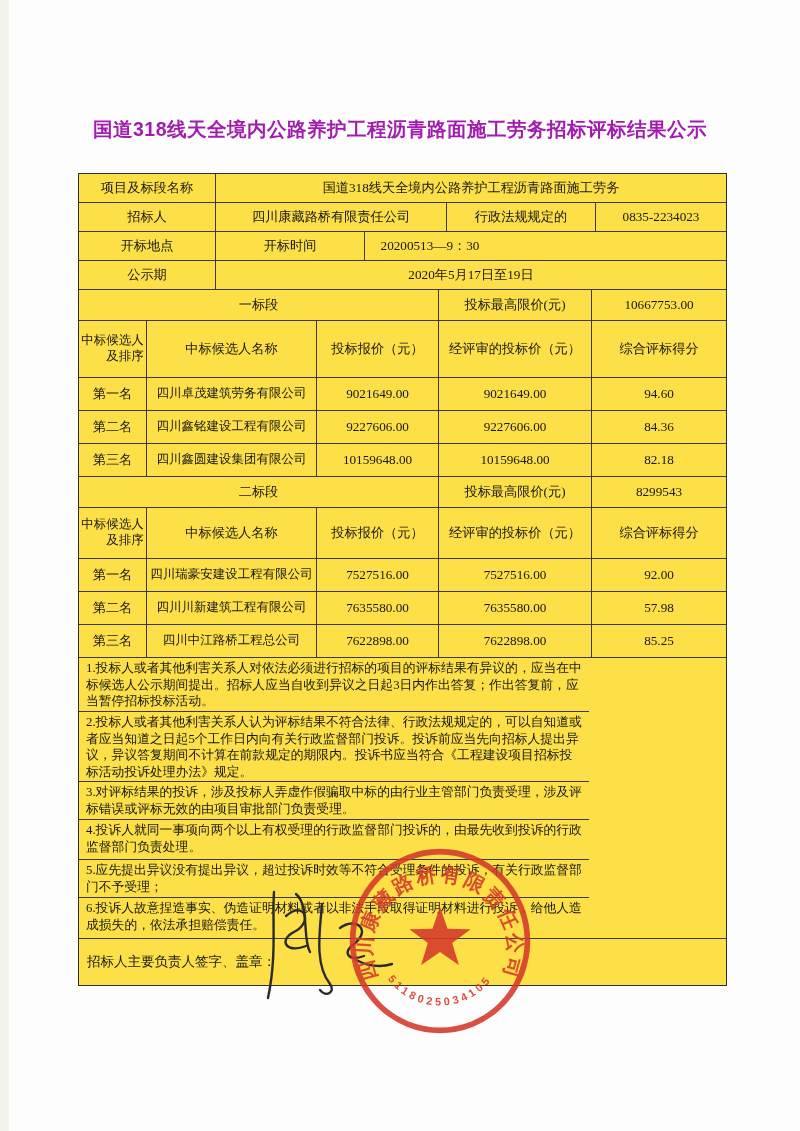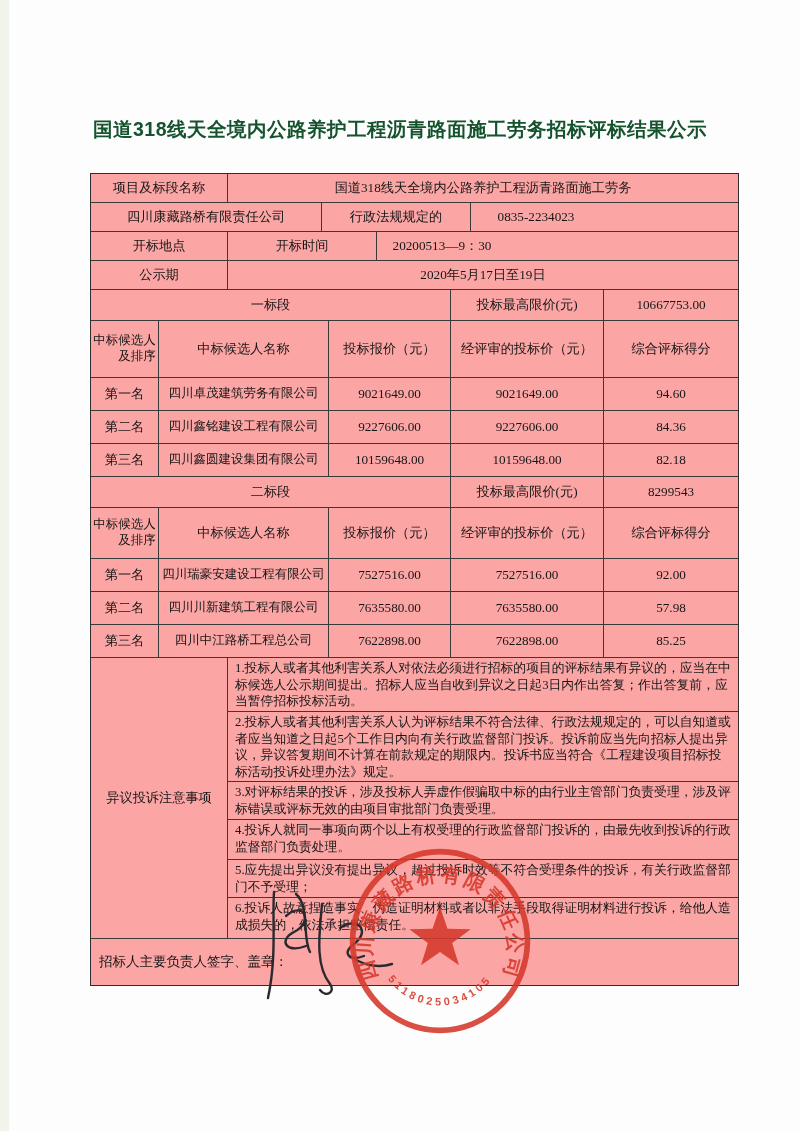--- a/index.html
+++ b/index.html
@@ -6,25 +6,25 @@
   body {
     width:800px; height:1131px; position:relative;
     background:#fdfdfe; overflow:hidden;
     font-family:"Liberation Serif","DejaVu Serif",serif;
     color:#161616;
   }
   .scan-edge { position:absolute; left:0; top:0; width:9px; height:1131px; background:#f1f4ea; }
   .doc-title {
     position:absolute; left:0; top:116px; width:800px;
     text-align:center; font-family:"Liberation Sans","DejaVu Sans",sans-serif;
-    font-weight:700; font-size:19.5px; letter-spacing:0.5px; color:#14532d;
+    font-weight:700; font-size:19.5px; letter-spacing:0.5px; color:#a21caf;
   }
   .doc-table {
-    position:absolute; left:90px; top:173px; width:647px;
-    border:1px solid #2e2e2e; background:#fca5a5;
+    position:absolute; left:78px; top:173px; width:647px;
+    border:1px solid #2e2e2e; background:#fde047;
   }
   .row { display:flex; border-bottom:1px solid #3a3a3a; align-items:stretch; }
   .row:last-child { border-bottom:none; }
   .cell {
     box-sizing:border-box; border-right:1px solid #3a3a3a;
     display:flex; align-items:center; justify-content:center;
     text-align:center; overflow:hidden; font-size:13.2px; line-height:1.25;
     padding:1px 2px;
   }
   .cell:last-child { border-right:none; }
@@ -58,20 +58,21 @@
 
 <div class="doc-title">国道318线天全境内公路养护工程沥青路面施工劳务招标评标结果公示</div>
 
 <div class="doc-table">
 
   <div class="row h28">
     <div class="cell w137">项目及标段名称</div>
     <div class="cell w510">国道318线天全境内公路养护工程沥青路面施工劳务</div>
   </div>
   <div class="row h28">
+    <div class="cell w137">招标人</div>
     <div class="cell w231">四川康藏路桥有限责任公司</div>
     <div class="cell w149">行政法规规定的</div>
     <div class="cell w130">0835-2234023</div>
   </div>
   <div class="row h28">
     <div class="cell w137">开标地点</div>
     <div class="cell w149">开标时间</div>
     <div class="cell w130">20200513—9：30</div>
   </div>
   <div class="row h28">
@@ -147,21 +148,20 @@
   </div>
   <div class="row h32">
     <div class="cell w68">第三名</div>
     <div class="cell w170 small">四川中江路桥工程总公司</div>
     <div class="cell w122">7622898.00</div>
     <div class="cell w153">7622898.00</div>
     <div class="cell w134">85.25</div>
   </div>
 
   <div class="row">
-    <div class="cell w137">异议投诉注意事项</div>
     <div class="notes-col">
       <div class="note" style="height:54px">1.投标人或者其他利害关系人对依法必须进行招标的项目的评标结果有异议的，应当在中标候选人公示期间提出。招标人应当自收到异议之日起3日内作出答复；作出答复前，应当暂停招标投标活动。</div>
       <div class="note" style="height:70px">2.投标人或者其他利害关系人认为评标结果不符合法律、行政法规规定的，可以自知道或者应当知道之日起5个工作日内向有关行政监督部门投诉。投诉前应当先向招标人提出异议，异议答复期间不计算在前款规定的期限内。投诉书应当符合《工程建设项目招标投标活动投诉处理办法》规定。</div>
       <div class="note" style="height:38px">3.对评标结果的投诉，涉及投标人弄虚作假骗取中标的由行业主管部门负责受理，涉及评标错误或评标无效的由项目审批部门负责受理。</div>
       <div class="note" style="height:40px">4.投诉人就同一事项向两个以上有权受理的行政监督部门投诉的，由最先收到投诉的行政监督部门负责处理。</div>
       <div class="note" style="height:38px">5.应先提出异议没有提出异议，超过投诉时效等不符合受理条件的投诉，有关行政监督部门不予受理；</div>
       <div class="note" style="height:40px">6.投诉人故意捏造事实、伪造证明材料或者以非法手段取得证明材料进行投诉，给他人造成损失的，依法承担赔偿责任。</div>
     </div>
   </div>
 

